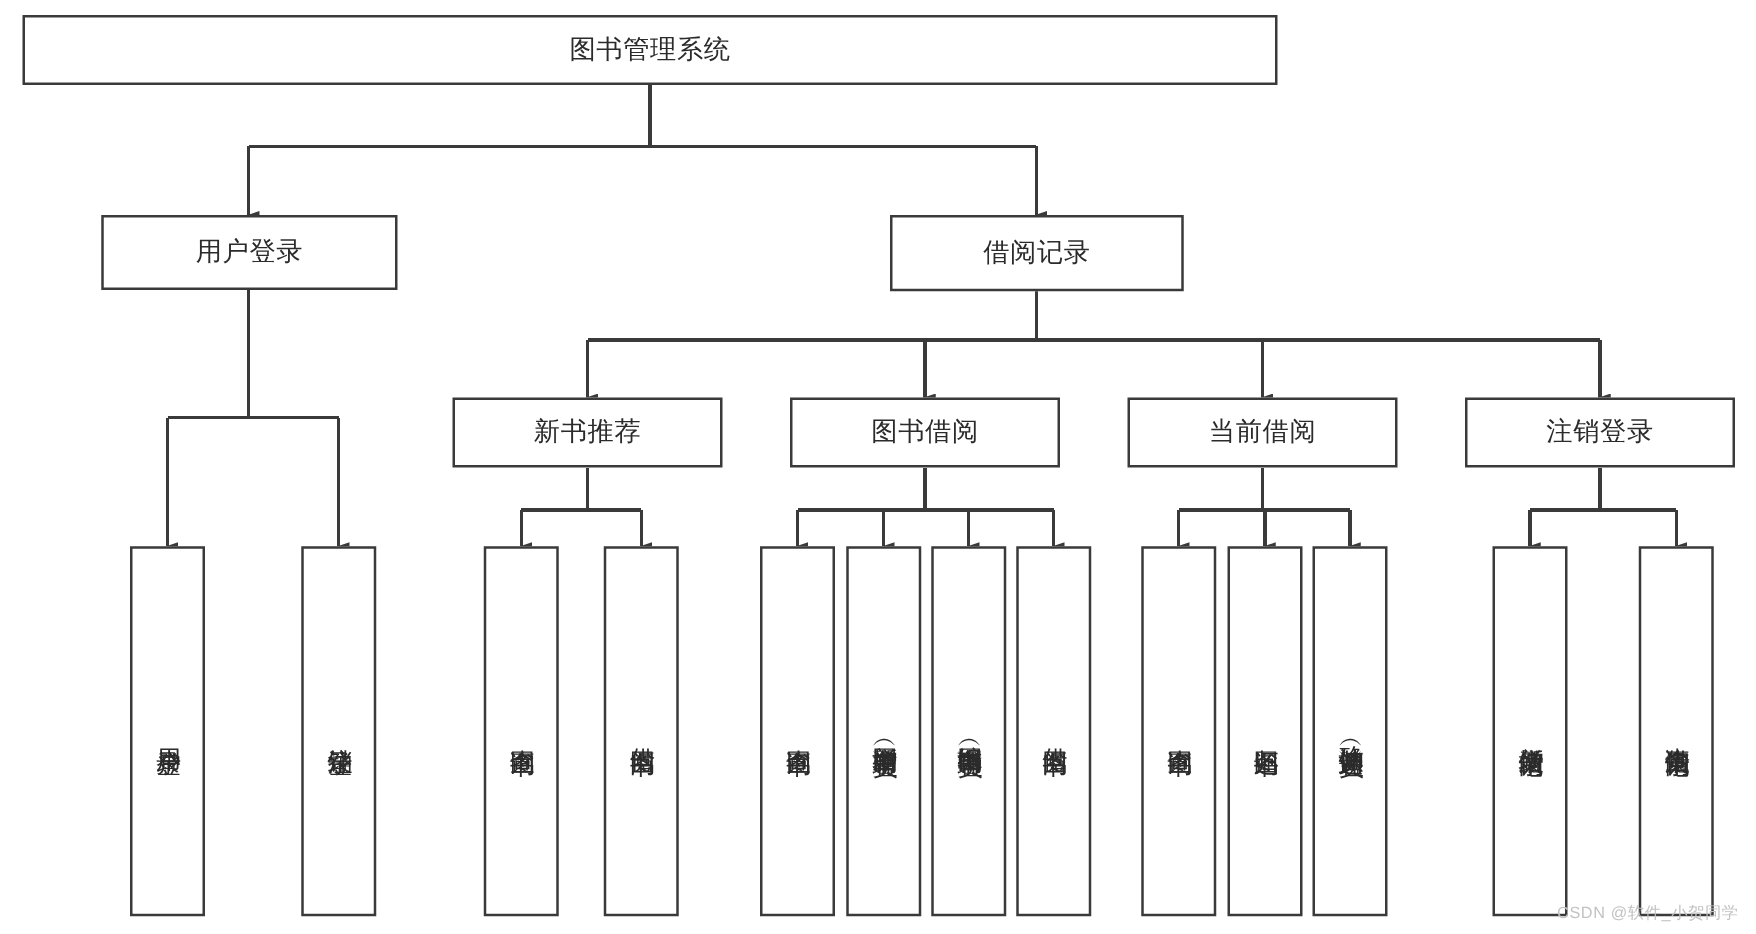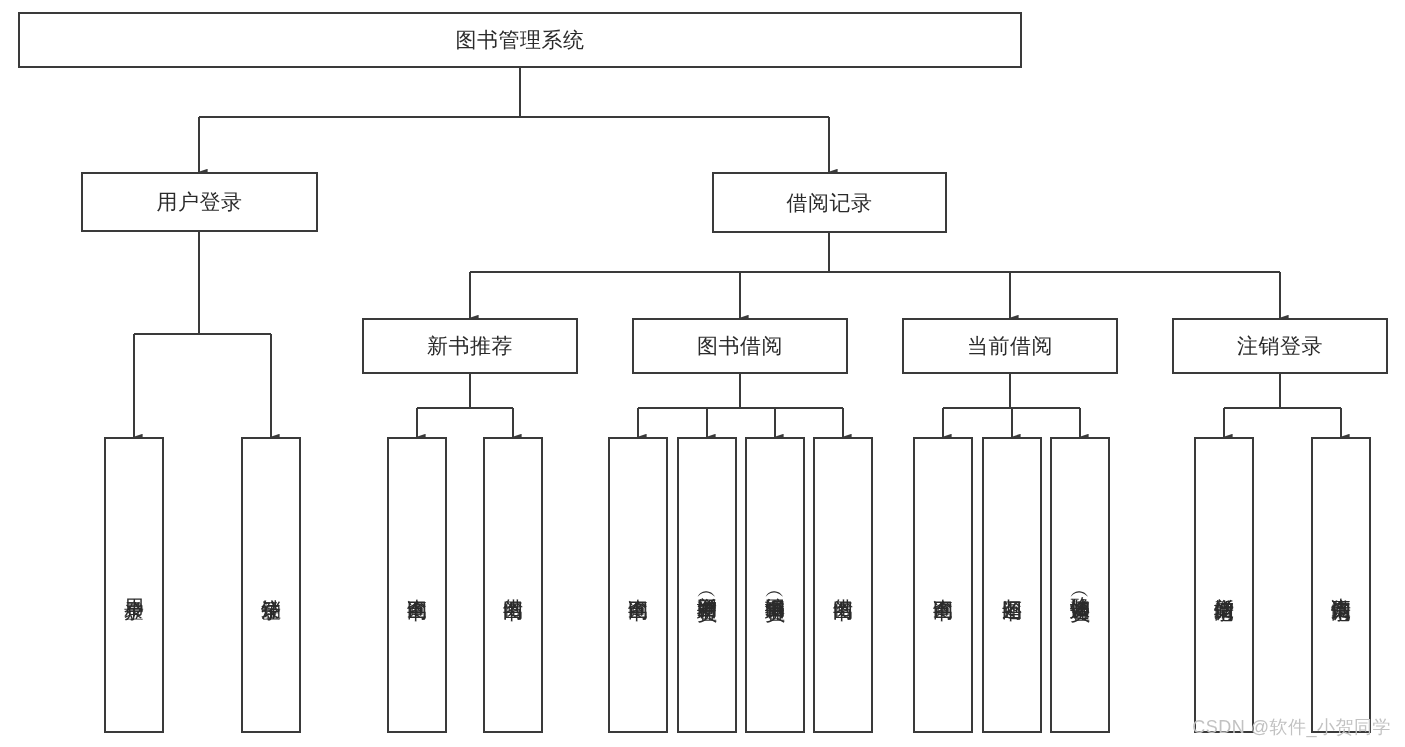--- a/index.html
+++ b/index.html
@@ -50,21 +50,21 @@
     padding: 4px 0;
     white-space: nowrap;
   }
   .node-label {
     display: block;
   }
   #watermark {
     position: absolute;
     right: 14px;
     bottom: 8px;
-    font-size: 18px;
+    font-size: 13px;
     color: #c2c2c2;
     letter-spacing: 0.5px;
     white-space: nowrap;
     pointer-events: none;
   }
 </style>
 </head>
 <body>
 
 <div id="diagram-root">

